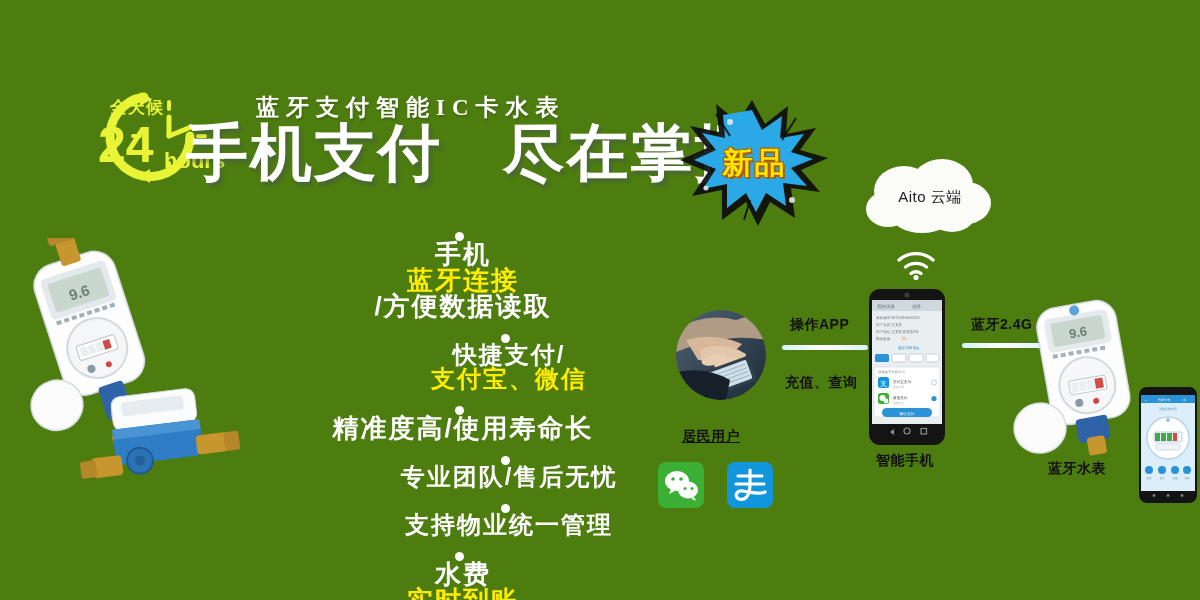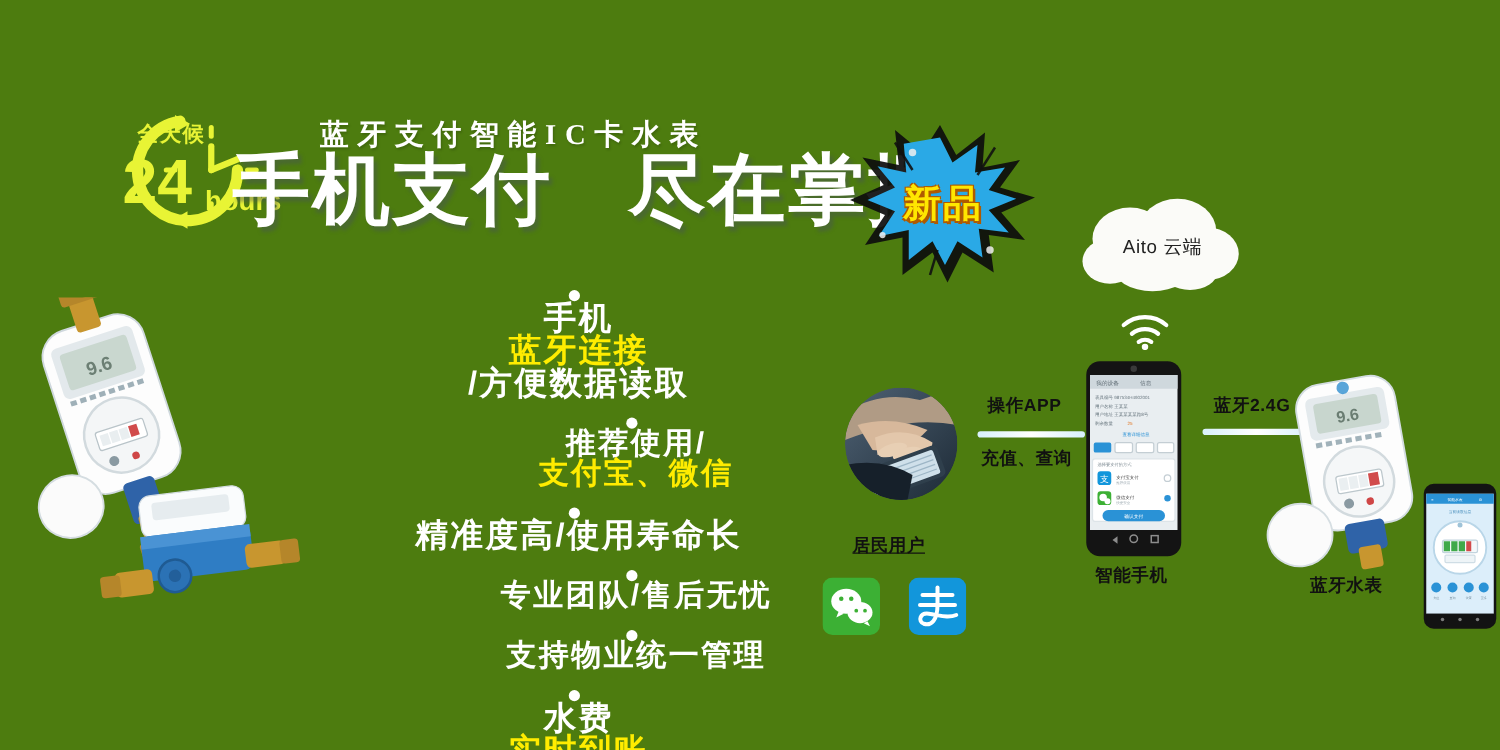--- a/index.html
+++ b/index.html
@@ -79,21 +79,21 @@
   }
   .usercircle svg { display:block; }
   .lbl {
     position:absolute; color:#111; font-size:14px; font-weight:bold;
     white-space:nowrap; letter-spacing:.5px;
   }
   .lbl-user   { left:682px; top:428px;text-decoration:underline; }
   .lbl-phone  { left:876px; top:452px; }
   .lbl-meter  { left:1048px; top:460px; }
   .lbl-app    { left:790px; top:316px; }
-  .lbl-charge { left:785px; top:358px; }
+  .lbl-charge { left:785px; top:374px; }
   .lbl-bt     { left:971px; top:316px; }
   .connector {
     position:absolute; height:5px; border-radius:3px;
     background:linear-gradient(90deg,#d8f0fb,#ffffff,#d8f0fb);
   }
   .conn-1 { left:782px; top:345px; width:86px; }
   .conn-2 { left:962px; top:343px; width:86px; }
 
   
   .phoneC { position:absolute; left:868px; top:288px; width:78px; height:158px; }
@@ -170,21 +170,21 @@
 
   <div class="features">
       <div class="feat">
         <span class="dot"></span>
         <span>手机</span>
         <span class="hl">蓝牙连接</span>
         <span>/方便数据读取</span>
       </div>
       <div class="feat indent">
         <span class="dot"></span>
-        <span>推荐使用/</span>
+        <span>快捷支付/</span>
         <span class="hl">支付宝、微信</span>
       </div>
       <div class="feat">
         <span class="dot"></span>
         <span>精准度高/使用寿命长</span>
       </div>
       <div class="feat indent">
         <span class="dot"></span>
         <span>专业团队/售后无忧</span>
       </div>

